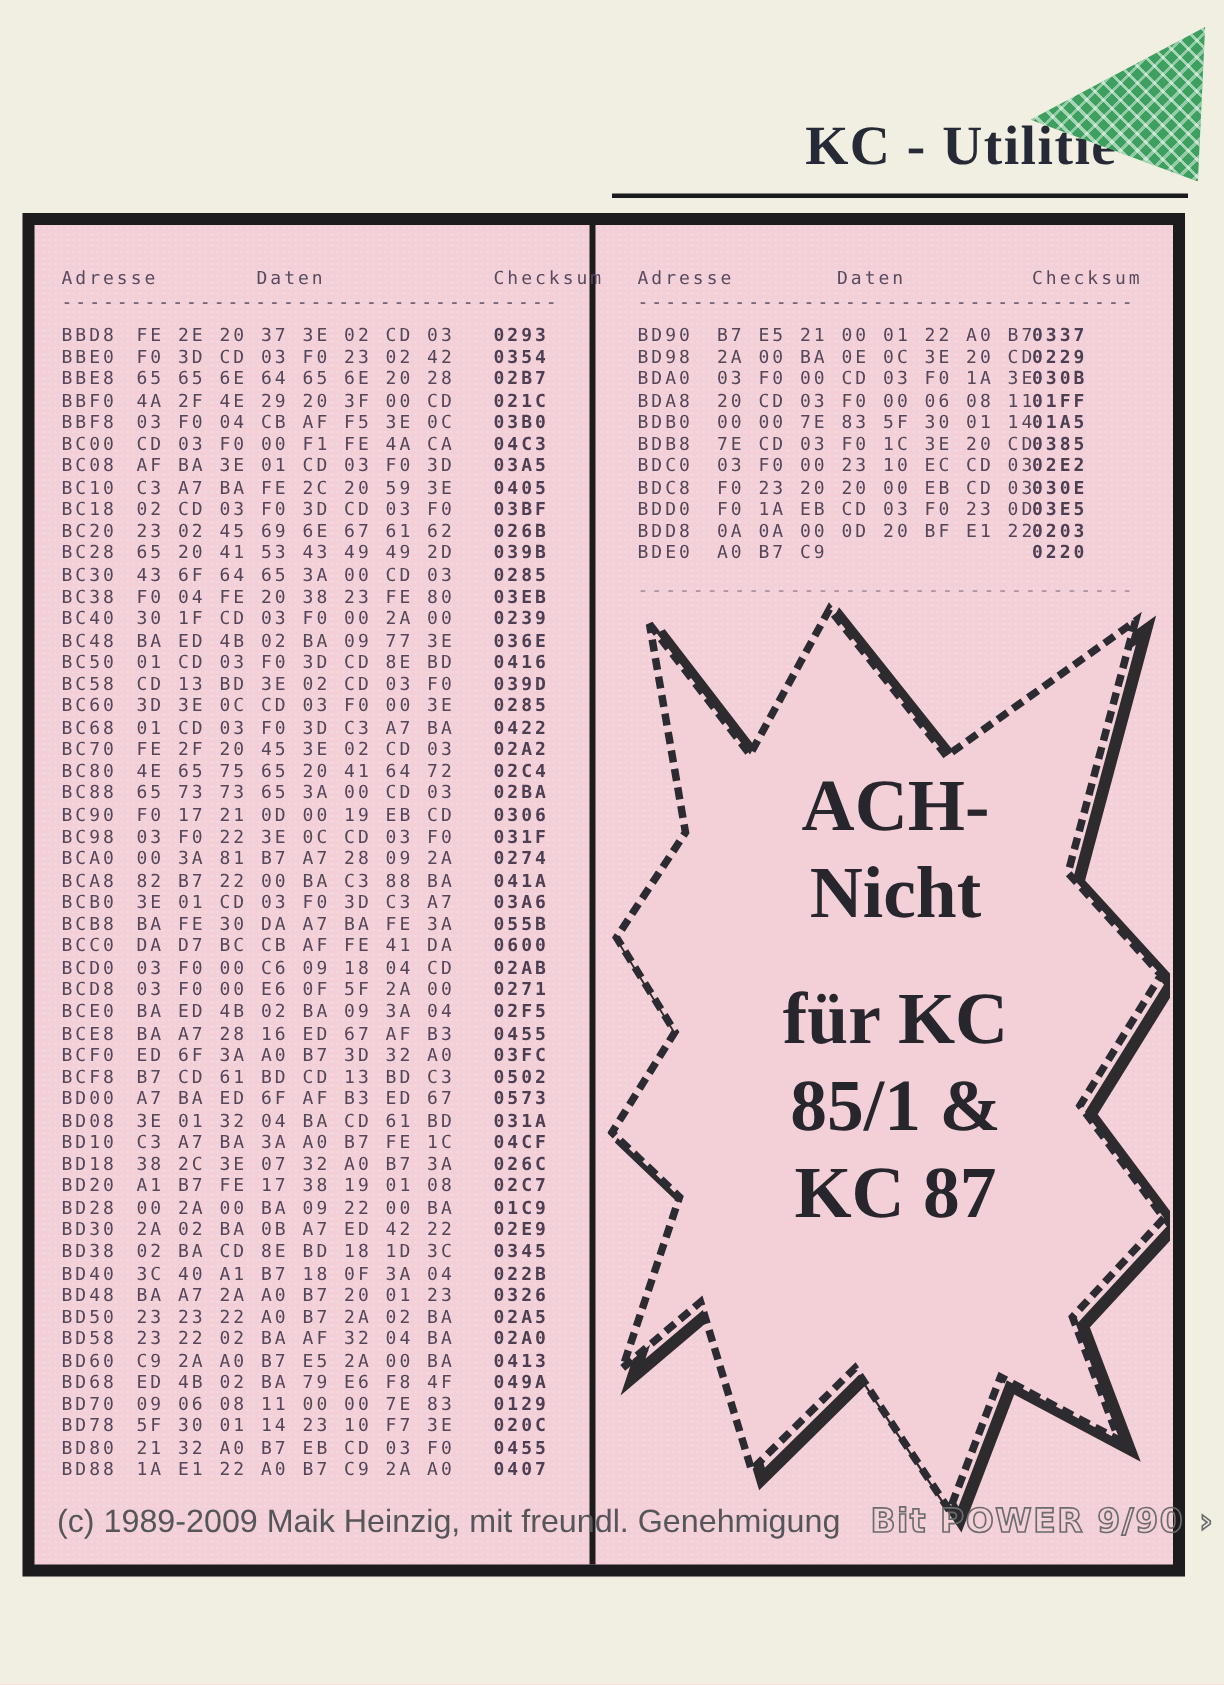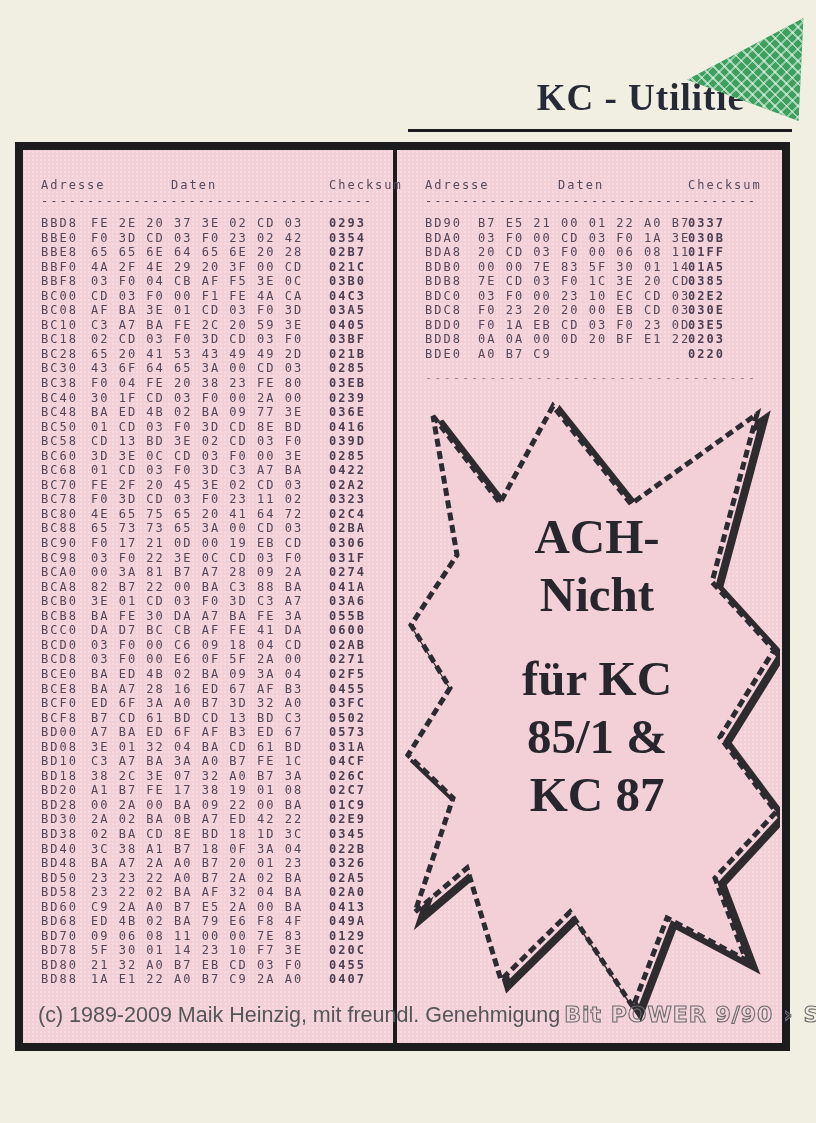--- a/index.html
+++ b/index.html
@@ -68,21 +68,21 @@
   
   .footer{
     position:absolute;left:38px;top:1002px;width:772px;
     font-family:"Liberation Sans",sans-serif;font-size:21.5px;color:#55565a;
     display:flex;align-items:baseline;white-space:nowrap;
   }
   .f-outline{
     font-family:"DejaVu Sans",sans-serif;font-weight:700;font-size:22px;
     color:transparent;-webkit-text-stroke:1.1px #6b6c6e;letter-spacing:1px;
   }
-  .f-mag{margin-left:4px}
+  .f-mag{margin-left:20px}
   .f-sep{margin-left:10px}
   .f-page{margin-left:10px}
 </style>
 </head>
 <body>
 
 <div class="page-title">KC - Utilitie</div>
 <div class="corner-triangle"></div>
 <div class="header-rule"></div>
 
@@ -125,23 +125,27 @@
         <span class="c-sum">03A5</span>
       </div><div class="hexrow">
         <span class="c-addr">BC10</span>
         <span class="c-data">C3 A7 BA FE 2C 20 59 3E</span>
         <span class="c-sum">0405</span>
       </div><div class="hexrow">
         <span class="c-addr">BC18</span>
         <span class="c-data">02 CD 03 F0 3D CD 03 F0</span>
         <span class="c-sum">03BF</span>
       </div><div class="hexrow">
+        <span class="c-addr">BC20</span>
+        <span class="c-data">23 02 45 69 6E 67 61 62</span>
+        <span class="c-sum">026B</span>
+      </div><div class="hexrow">
         <span class="c-addr">BC28</span>
         <span class="c-data">65 20 41 53 43 49 49 2D</span>
-        <span class="c-sum">021B</span>
+        <span class="c-sum">039B</span>
       </div><div class="hexrow">
         <span class="c-addr">BC30</span>
         <span class="c-data">43 6F 64 65 3A 00 CD 03</span>
         <span class="c-sum">0285</span>
       </div><div class="hexrow">
         <span class="c-addr">BC38</span>
         <span class="c-data">F0 04 FE 20 38 23 FE 80</span>
         <span class="c-sum">03EB</span>
       </div><div class="hexrow">
         <span class="c-addr">BC40</span>
@@ -165,24 +169,20 @@
         <span class="c-sum">0285</span>
       </div><div class="hexrow">
         <span class="c-addr">BC68</span>
         <span class="c-data">01 CD 03 F0 3D C3 A7 BA</span>
         <span class="c-sum">0422</span>
       </div><div class="hexrow">
         <span class="c-addr">BC70</span>
         <span class="c-data">FE 2F 20 45 3E 02 CD 03</span>
         <span class="c-sum">02A2</span>
       </div><div class="hexrow">
-        <span class="c-addr">BC78</span>
-        <span class="c-data">F0 3D CD 03 F0 23 11 02</span>
-        <span class="c-sum">0323</span>
-      </div><div class="hexrow">
         <span class="c-addr">BC80</span>
         <span class="c-data">4E 65 75 65 20 41 64 72</span>
         <span class="c-sum">02C4</span>
       </div><div class="hexrow">
         <span class="c-addr">BC88</span>
         <span class="c-data">65 73 73 65 3A 00 CD 03</span>
         <span class="c-sum">02BA</span>
       </div><div class="hexrow">
         <span class="c-addr">BC90</span>
         <span class="c-data">F0 17 21 0D 00 19 EB CD</span>
@@ -262,21 +262,21 @@
       </div><div class="hexrow">
         <span class="c-addr">BD30</span>
         <span class="c-data">2A 02 BA 0B A7 ED 42 22</span>
         <span class="c-sum">02E9</span>
       </div><div class="hexrow">
         <span class="c-addr">BD38</span>
         <span class="c-data">02 BA CD 8E BD 18 1D 3C</span>
         <span class="c-sum">0345</span>
       </div><div class="hexrow">
         <span class="c-addr">BD40</span>
-        <span class="c-data">3C 38 A1 B7 18 0F 3A 04</span>
+        <span class="c-data">3C 40 A1 B7 18 0F 3A 04</span>
         <span class="c-sum">022B</span>
       </div><div class="hexrow">
         <span class="c-addr">BD48</span>
         <span class="c-data">BA A7 2A A0 B7 20 01 23</span>
         <span class="c-sum">0326</span>
       </div><div class="hexrow">
         <span class="c-addr">BD50</span>
         <span class="c-data">23 23 22 A0 B7 2A 02 BA</span>
         <span class="c-sum">02A5</span>
       </div><div class="hexrow">
@@ -314,20 +314,24 @@
     <div class="thead">
       <span class="h-addr">Adresse</span>
       <span class="h-daten">Daten</span>
       <span class="h-sum">Checksum</span>
     </div>
     <div class="sep">------------------------------------</div>
     <div class="rows"><div class="hexrow">
         <span class="c-addr">BD90</span>
         <span class="c-data">B7 E5 21 00 01 22 A0 B7</span>
         <span class="c-sum">0337</span>
+      </div><div class="hexrow">
+        <span class="c-addr">BD98</span>
+        <span class="c-data">2A 00 BA 0E 0C 3E 20 CD</span>
+        <span class="c-sum">0229</span>
       </div><div class="hexrow">
         <span class="c-addr">BDA0</span>
         <span class="c-data">03 F0 00 CD 03 F0 1A 3E</span>
         <span class="c-sum">030B</span>
       </div><div class="hexrow">
         <span class="c-addr">BDA8</span>
         <span class="c-data">20 CD 03 F0 00 06 08 11</span>
         <span class="c-sum">01FF</span>
       </div><div class="hexrow">
         <span class="c-addr">BDB0</span>

